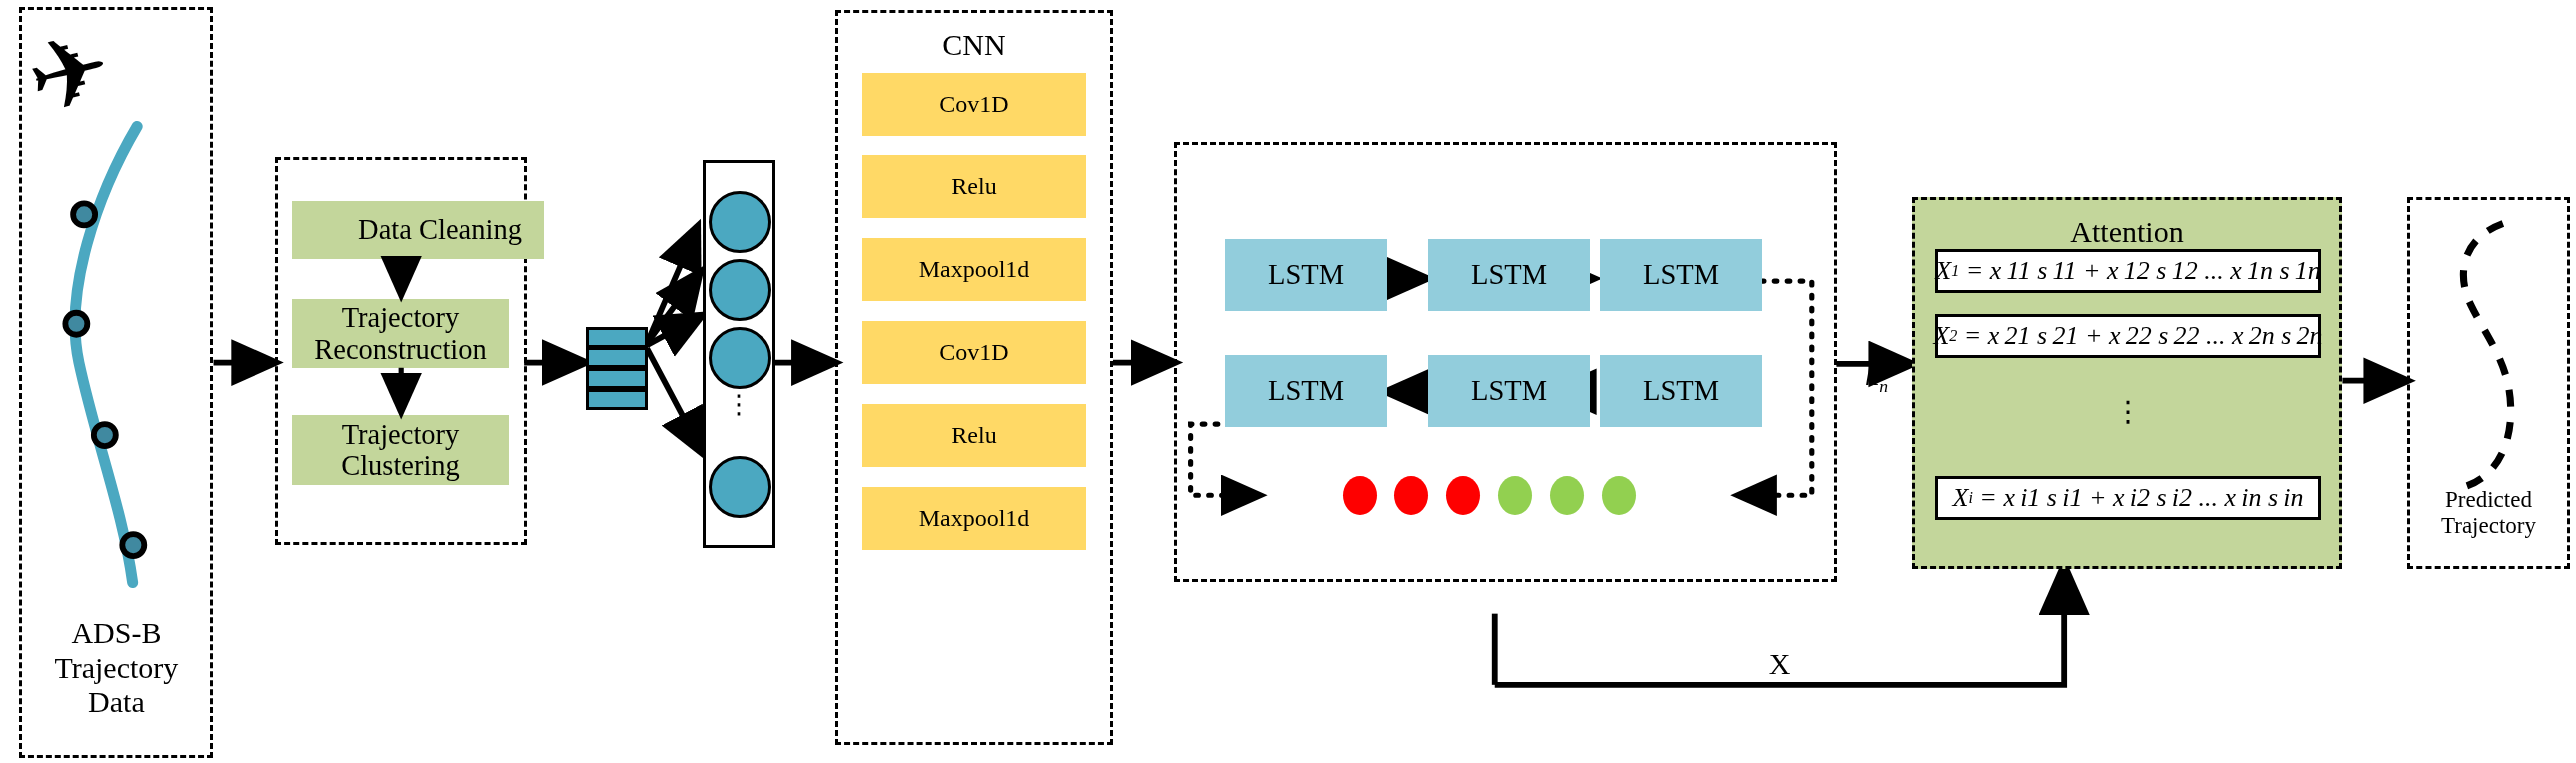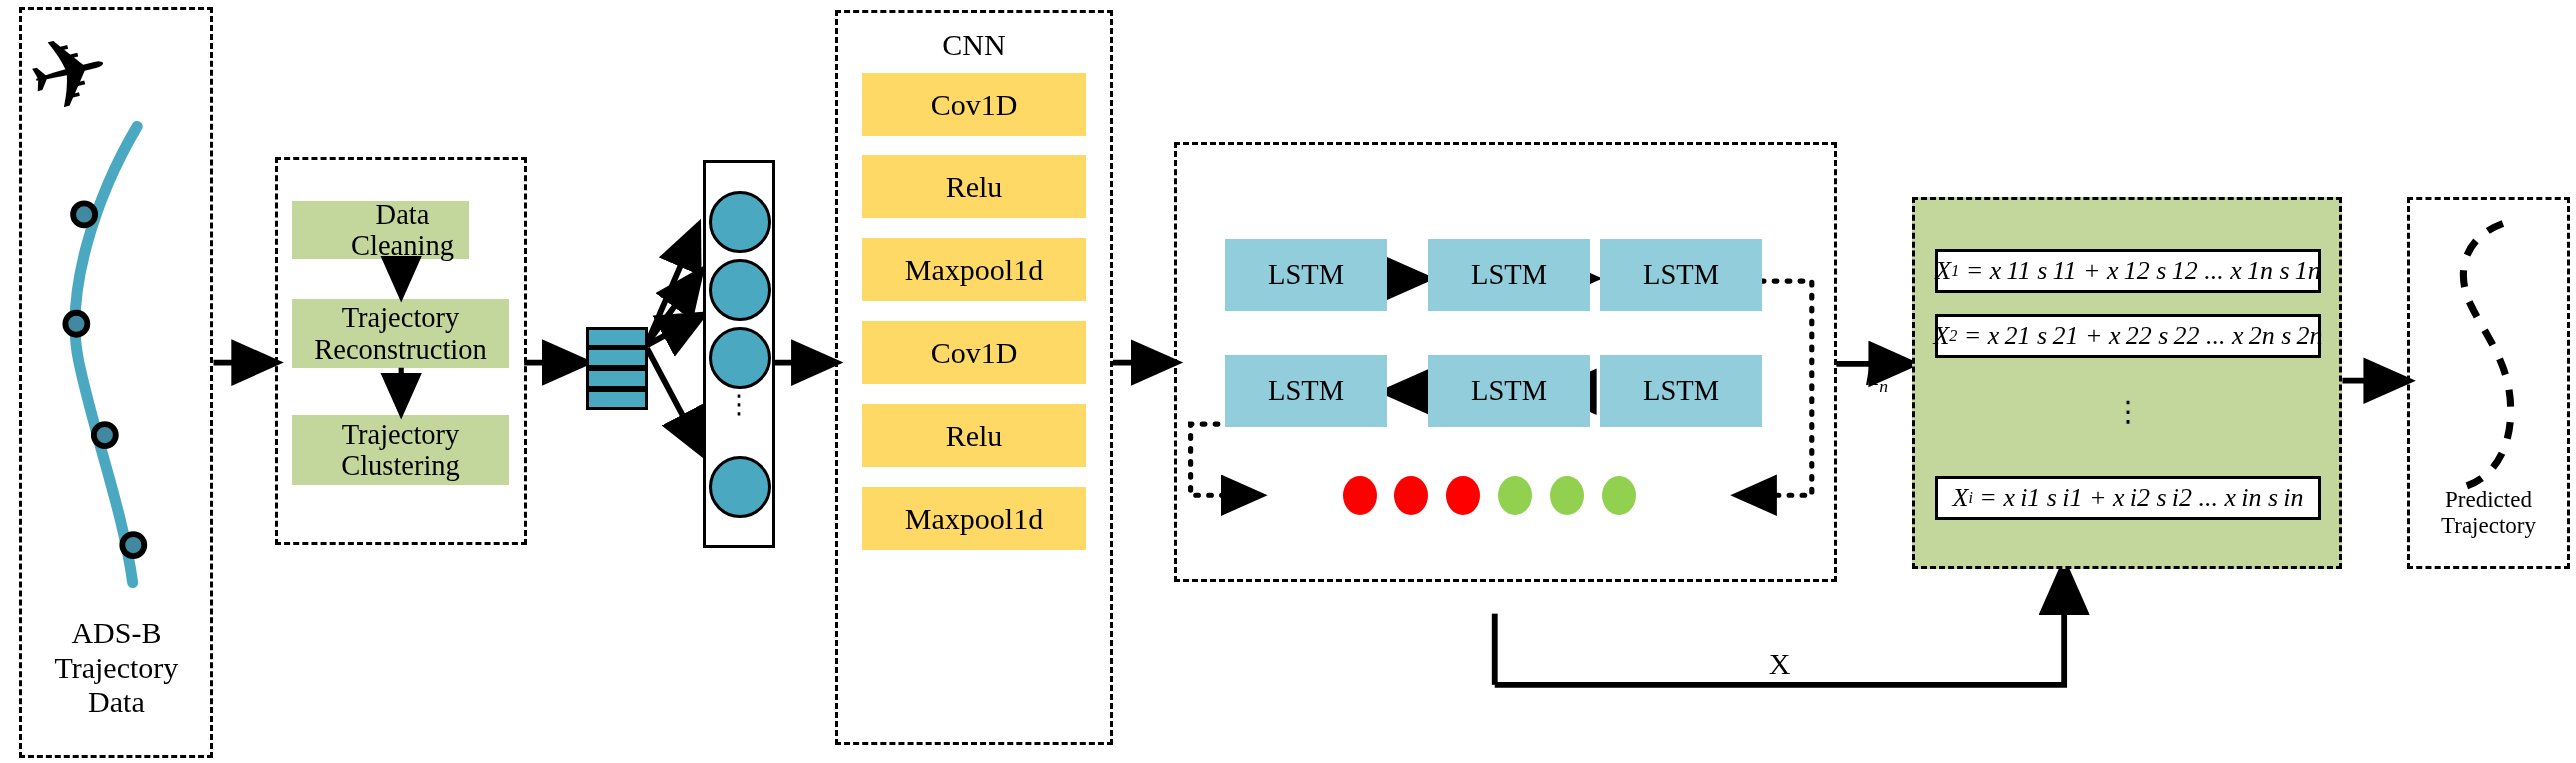--- a/index.html
+++ b/index.html
@@ -8,21 +8,21 @@
 
   .dashed-panel{position:absolute;border:3.9px dashed #000;box-sizing:border-box;background:transparent;}
   .solid-panel{position:absolute;border:3.9px solid #000;box-sizing:border-box;background:#fff;}
 
   .lbl{position:absolute;text-align:center;line-height:1.15;white-space:pre-line;}
   .panel-title{position:absolute;text-align:center;font-size:30px;margin-top:9px;}
 
   .green-box{position:absolute;background:#c3d69b;display:flex;align-items:center;justify-content:center;
              text-align:center;font-size:28.5px;line-height:1.1;box-sizing:border-box;white-space:pre-line;}
   .yellow-box{position:absolute;background:#ffd966;display:flex;align-items:center;justify-content:center;
-              text-align:center;font-size:30px;line-height:1.05;box-sizing:border-box;white-space:pre-line;}
+              text-align:center;font-size:24px;line-height:1.05;box-sizing:border-box;white-space:pre-line;}
   .blue-box{position:absolute;background:#92cddc;display:flex;align-items:center;justify-content:center;
             text-align:center;font-size:28.5px;box-sizing:border-box;}
   .formula-box{position:absolute;background:#fff;border:3.2px solid #000;display:flex;align-items:center;
                justify-content:center;box-sizing:border-box;font-size:26px;font-style:italic;
                font-family:"Liberation Serif", serif;white-space:nowrap;}
 
   .circle-node{position:absolute;border-radius:50%;background:#4ba8c1;border:3.2px solid #000;box-sizing:border-box;}
   .dot{position:absolute;border-radius:50%;}
   .vdots{position:absolute;text-align:center;font-size:26px;letter-spacing:0;line-height:0.55;}
 
@@ -91,21 +91,21 @@
     <circle cx="162" cy="672" r="17" fill="#4089a0" stroke="#000" stroke-width="9"></circle>
     <circle cx="206" cy="842" r="17" fill="#4089a0" stroke="#000" stroke-width="9"></circle>
   </svg>
 
   <div class="lbl" style="left:19.4px; top:616px; width:194px; font-size:30px;">ADS-B
 Trajectory
 Data</div>
 
   <div class="dashed-panel" style="left:275px; top:157px; width:252px; height:388px;"></div>
 
-  <div class="green-box" style="left:292px; top:201px; width:177px; height:58px;padding-left:44px;">
+  <div class="green-box" style="left:292px; top:201px; width:252px; height:58px;padding-left:44px;">
     <span>Data Cleaning</span>
   </div>
 
   <div class="green-box" style="left:292px; top:299px; width:217px; height:69px;">
     <span>Trajectory
 Reconstruction</span>
   </div>
 
   <div class="green-box" style="left:292px; top:415px; width:217px; height:70px;">
     <span>Trajectory
@@ -182,20 +182,21 @@
   <div class="dot" style="left:1498px; top:476px; width:34px; height:39px; background:#92d050;"></div>
   <div class="dot" style="left:1550px; top:476px; width:34px; height:39px; background:#92d050;"></div>
   <div class="dot" style="left:1602px; top:476px; width:34px; height:39px; background:#92d050;"></div>
 
   <div class="lbl math-ital" style="left:1841px; top:327px; width:71px; font-size:28.5px;">
     <span>h</span><sub>n</sub>
   </div>
 
   <div class="dashed-panel" style="left:1912px; top:197px; width:430px; height:372px; background:#c3d69b;"></div>
 
+  <div class="panel-title" style="left:1912px; top:206px; width:430px;">Attention</div>
 
   <div class="formula-box" style="left:1935px; top:249px; width:386px; height:44px;">
     <span>X</span>
       <sub>1</sub>
       <span style="white-space:pre"> </span>
       <span>= x 11 s 11 + x 12 s 12 ... x 1n s 1n</span>
   </div>
 
   <div class="formula-box" style="left:1935px; top:314px; width:386px; height:44px;">
     <span>X</span>

